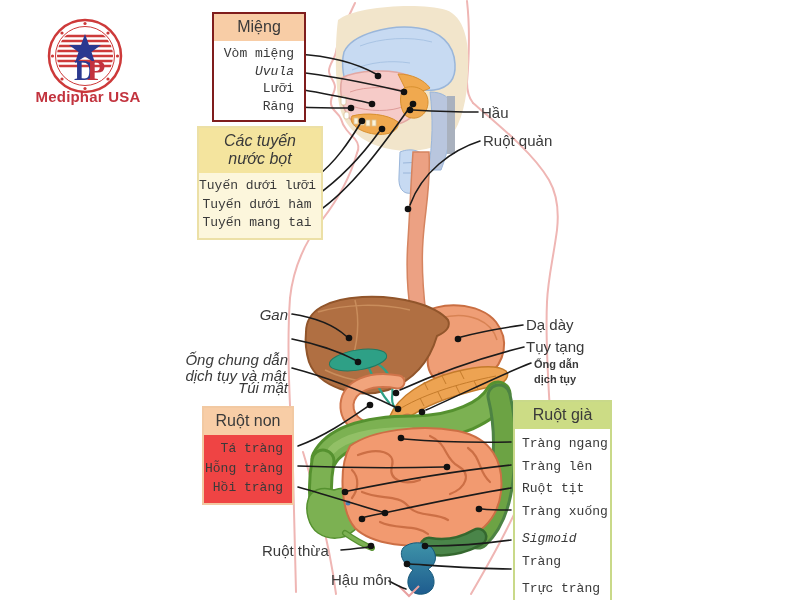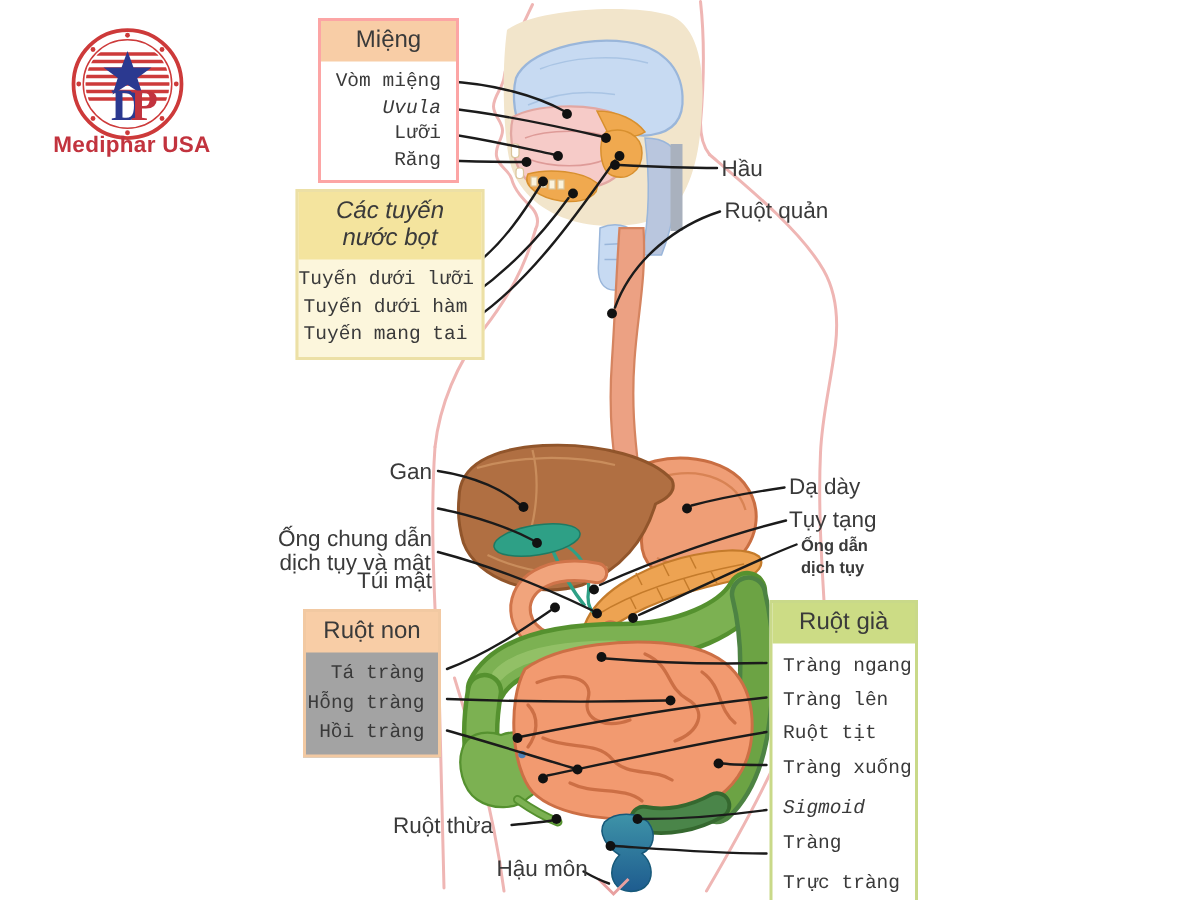--- a/index.html
+++ b/index.html
@@ -1,40 +1,40 @@
 <!DOCTYPE html>
 <html><head>
 <meta charset="utf-8">
 <style>
   html,body{margin:0;padding:0;background:#fff;}
   .stage{position:relative;width:800px;height:600px;background:#fff;overflow:hidden;
          font-family:"Liberation Sans",sans-serif;color:#3a3a3a;}
   svg{display:block;}
   .art{position:absolute;left:0;top:0;}
   
-  .panel{position:absolute;background:#fff;border:2px solid #fca5a5;box-sizing:border-box;}
+  .panel{position:absolute;background:#fff;border:2px solid #7f1d1d;box-sizing:border-box;}
   .panel .hdr{font-size:16px;text-align:center;padding:4px 0 5px;}
   .hdr-peach{background:#f8cda6;}
   .hdr-yellow{background:#f4e49e;}
   .hdr-green{background:#ccdc85;}
   .panel .body{padding:4px 0 5px;}
   .row{font-size:13px;line-height:17.5px;white-space:nowrap;font-family:Liberation Mono, monospace;}
   .ra{text-align:right;padding-right:10px;}
   .la{text-align:left;padding-left:7px;}
   .it{font-style:italic;}
   .panel.salivary{border-color:#ece0a6;background:#fcf6dc;}
-  .panel.ruot-non{border-color:#f2c9a2;background:#a3a3a3;}
+  .panel.ruot-non{border-color:#f2c9a2;background:#ef4444;}
   .panel.ruot-gia{border-color:#c9d989;background:#fff;}
   .ruot-gia .row{line-height:22.5px;}
   .salivary .row{line-height:18.5px;padding-right:6px;text-align:center;}
   .ruot-non .row{line-height:19.5px;padding-right:9px;}
   .hdr2{line-height:18px;padding:3px 0 4px;font-style:italic;}
   
   .lbl{position:absolute;font-size:15px;white-space:nowrap;}
-  .lbl.right-align{text-align:center;}
+  .lbl.right-align{text-align:left;font-style:italic;}
   .two{line-height:16px;}
   .small{font-size:11px;line-height:15px;font-weight:bold;}
   .brand{position:absolute;font-size:15px;font-weight:bold;color:#c2333e;letter-spacing:.2px;}
 </style>
 </head>
 <body>
 
 <div class="stage">
 
   <svg class="art" width="800" height="600" viewBox="0 0 800 600">

